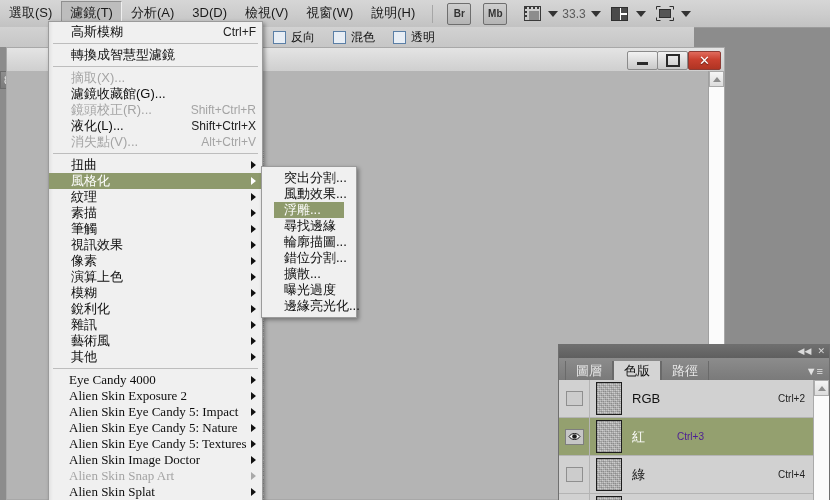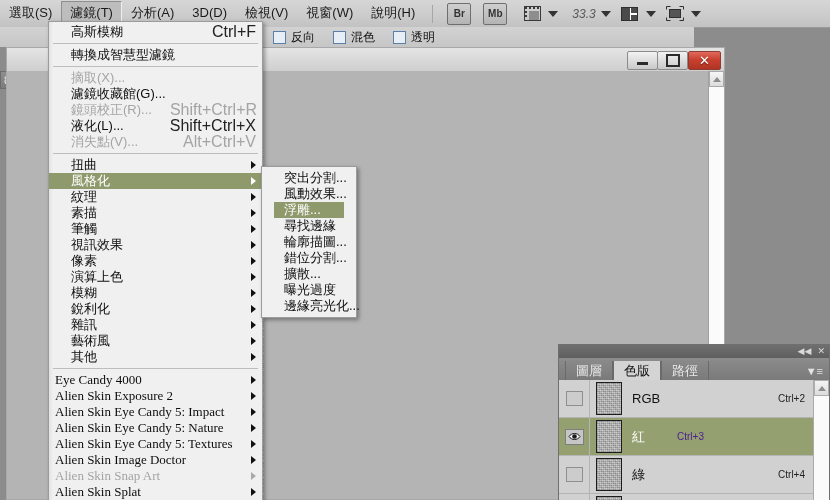--- a/index.html
+++ b/index.html
@@ -34,21 +34,21 @@
     border:1px solid #6e6e6e;background:linear-gradient(180deg,#cfcfcf,#b4b4b4);
     border-radius:2px;font-size:10px;font-weight:bold;color:#333;
     display:flex;align-items:center;justify-content:center;
   }
   .tb-ico{width:22px;height:18px;margin-left:8px;display:flex;align-items:center;justify-content:center;}
   .caret{
     width:0;height:0;margin-left:5px;
     border-left:5px solid transparent;border-right:5px solid transparent;
     border-top:6px solid #333;
   }
-  .zoomval{margin-left:14px;font-size:12px;color:#5a5a5a;font-style:italic;}
+  .zoomval{margin-left:4px;font-size:12px;color:#5a5a5a;}
 
   
   #optionsbar{
     position:absolute;left:0;top:27px;width:694px;height:20px;
     background:linear-gradient(180deg,#d2d2d2,#c6c6c6);
     border-bottom:1px solid #9d9d9d;
     display:flex;align-items:center;
   }
   .opt-chk{display:flex;align-items:center;margin-left:18px;}
   .opt-box{
@@ -148,31 +148,31 @@
     position:absolute;left:0;top:0;width:4px;height:100%;
     background:linear-gradient(90deg,#e2e2e2,#f0f0f0);
   }
   .mi{
     position:relative;display:flex;align-items:center;
     height:16px;padding:0 6px 0 22px;font-size:13px;color:#0d0d0d;
     white-space:nowrap;line-height:16px;
   }
   .mi.dis{color:#a4a4a4;}
   .mi.sel{background:#8e9a6c;color:#fff;gap:48px;}
-  .mi .acc{margin-left:auto;padding-left:18px;font-size:16px;color:#222;text-align:right;}
+  .mi .acc{margin-left:auto;padding-left:18px;font-size:12px;color:#222;text-align:right;}
   .mi.dis .acc{color:#a4a4a4;}
   .mi .sub{
     margin-left:auto;
     width:0;height:0;border-top:4px solid transparent;border-bottom:4px solid transparent;
     border-left:5px solid #111;
   }
   .mi.sel .sub{border-left-color:#fff;}
   .mi.dis .sub{border-left-color:#a9a9a9;}
   .msep{height:1px;background:#bdbdbd;margin:3px 4px 3px 4px;}
-  .mi.plug{padding-left:6px;font-family:"Liberation Serif","DejaVu Serif",serif;font-size:13px;}
+  .mi.plug{padding-left:20px;font-family:"Liberation Serif","DejaVu Serif",serif;font-size:13px;}
 
   
   #submenu{
     position:absolute;left:261px;top:166px;width:96px;
     background:#f0f0f0;border:1px solid #9b9b9b;
     box-shadow:2px 2px 4px rgba(0,0,0,.35);
     box-sizing:border-box;padding:3px 12px;z-index:70;
   }
   #submenu .mi{padding-left:10px;padding-right:8px;}
 

